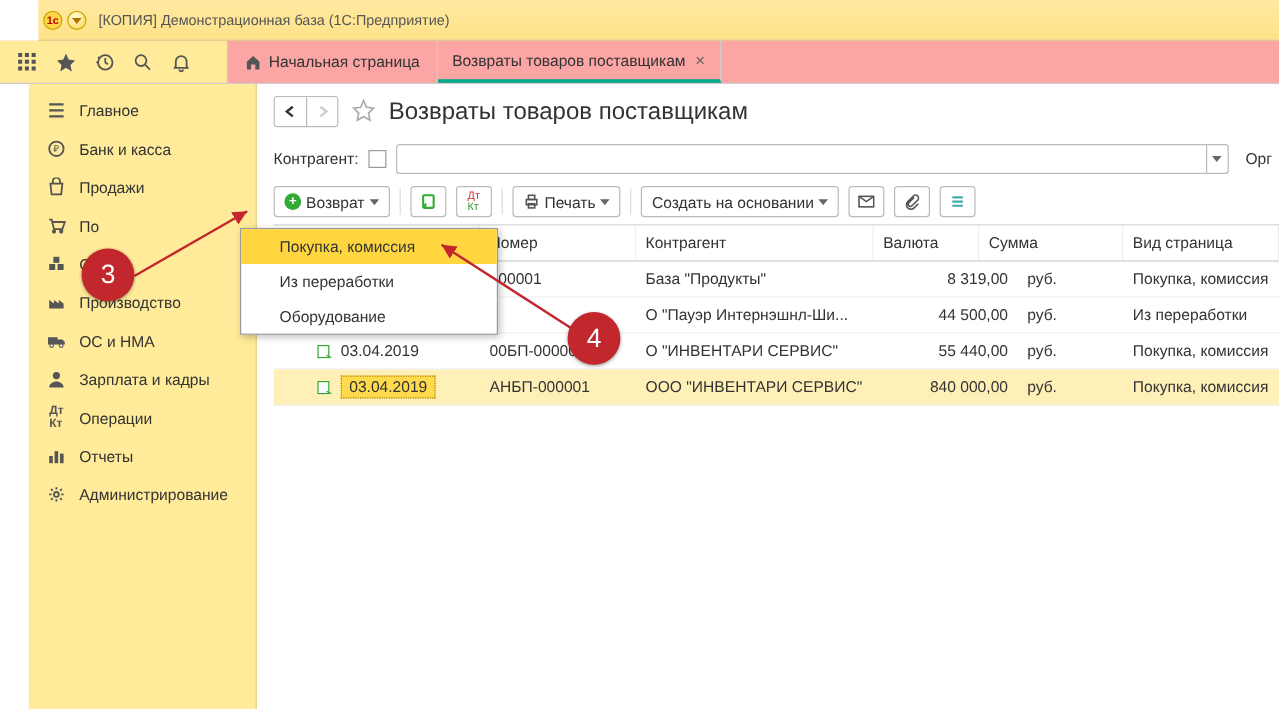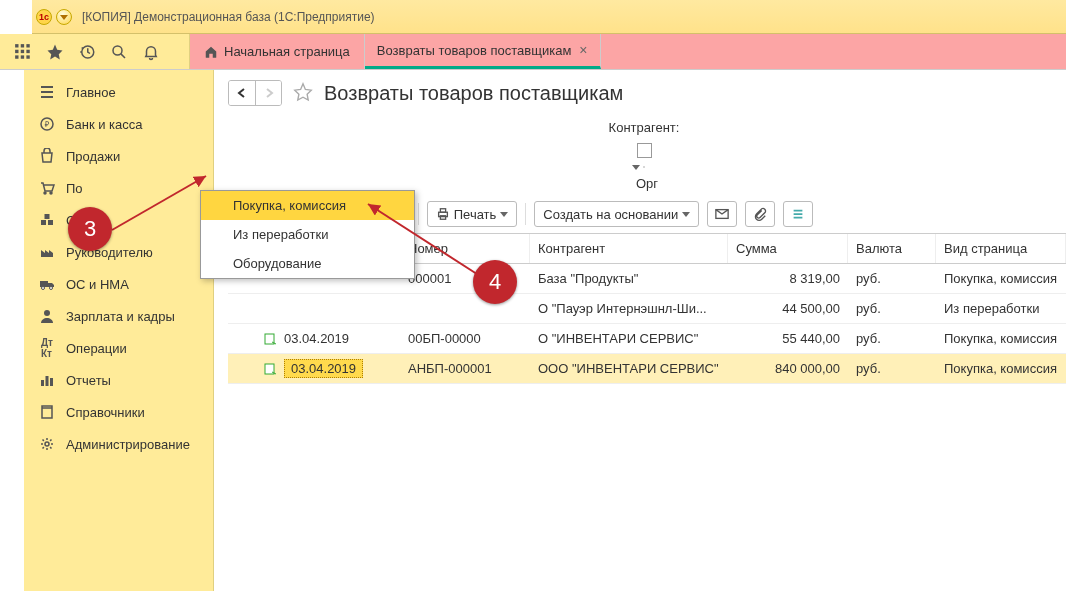--- a/index.html
+++ b/index.html
@@ -31,21 +31,21 @@
 
   .content { flex: 1; padding: 10px 0 0 14px; position: relative; }
 
   .head-row { display: flex; align-items: center; gap: 10px; margin-bottom: 14px; }
   .nav-btns { display: flex; border: 1px solid #bbb; border-radius: 3px; overflow: hidden; }
   .nav-btn { width: 26px; height: 24px; display: flex; align-items: center; justify-content: center; background: #fff; }
   .nav-btn + .nav-btn { border-left: 1px solid #bbb; }
   .star-big svg { width: 22px; height: 22px; stroke: #aaa; fill: none; stroke-width: 1.5; }
   .page-title { font-size: 20px; font-weight: normal; color: #333; }
 
-  .filter-row { display: flex; align-items: center; gap: 8px; margin-bottom: 10px; padding-right: 6px; flex-direction: column; }
+  .filter-row { display: flex; align-items: center; gap: 8px; margin-bottom: 10px; padding-right: 6px; }
   .filter-label { font-size: 13px; color: #333; }
   .chk { width: 15px; height: 15px; border: 1px solid #999; background: #fff; }
   .filter-input { flex: 1; height: 25px; border: 1px solid #bbb; border-radius: 3px; background: #fff; position: relative; }
   .filter-input .dd { position: absolute; right: 0; top: 0; width: 18px; height: 100%; border-left: 1px solid #bbb; display: flex; align-items: center; justify-content: center; }
   .trail-label { font-size: 13px; color: #333; margin-left: 6px; }
 
   .toolbar { display: flex; align-items: center; gap: 8px; margin-bottom: 0; padding-right: 6px; }
   .tbtn { height: 26px; border: 1px solid #bbb; border-radius: 3px; background: #fff; display: inline-flex; align-items: center; padding: 0 8px; font-size: 13px; gap: 4px; cursor: pointer; }
   .tbtn.icon-only { padding: 0; width: 30px; justify-content: center; }
   .plus-circle { width: 14px; height: 14px; border-radius: 50%; background: #3a3; display: inline-flex; align-items: center; justify-content: center; color: #fff; font-size: 11px; font-weight: bold; }
@@ -192,21 +192,21 @@
           </svg>
         </span>
         <span>Ск</span>
       </div>
     <div class="side-item">
         <span class="si-icon">
           <svg viewBox="0 0 16 16" fill="#555">
             <path d="M2 13V6l4 3V6l4 3V6l4 3v4z"></path>
           </svg>
         </span>
-        <span>Руководителю</span>
+        <span>Производство</span>
       </div>
     <div class="side-item">
         <span class="si-icon">
           <svg viewBox="0 0 16 16" fill="#555">
             <path d="M1 5h8v6H1zM9 7h4l2 2v2H9z"></path>
             <circle cx="4" cy="12" r="1.5" fill="#fff" stroke="#555"></circle>
             <circle cx="12" cy="12" r="1.5" fill="#fff" stroke="#555"></circle>
           </svg>
         </span>
         <span>ОС и НМА</span>
@@ -228,29 +228,20 @@
       </div>
     <div class="side-item">
         <span class="si-icon">
           <svg viewBox="0 0 16 16" fill="#555">
             <rect x="2" y="8" width="3" height="6"></rect>
             <rect x="6.5" y="4" width="3" height="10"></rect>
             <rect x="11" y="6" width="3" height="8"></rect>
           </svg>
         </span>
         <span>Отчеты</span>
-      </div>
-    <div class="side-item">
-        <span class="si-icon">
-          <svg viewBox="0 0 16 16" fill="none" stroke="#555" stroke-width="1.5">
-            <rect x="3" y="2" width="10" height="12"></rect>
-            <path d="M3 4h10"></path>
-          </svg>
-        </span>
-        <span>Справочники</span>
       </div>
     <div class="side-item">
         <span class="si-icon">
           <svg viewBox="0 0 16 16" fill="none" stroke="#555" stroke-width="1.5">
             <circle cx="8" cy="8" r="2"></circle>
             <path d="M8 2v2M8 12v2M2 8h2M12 8h2M3.5 3.5l1.4 1.4M11.1 11.1l1.4 1.4M3.5 12.5l1.4-1.4M11.1 4.9l1.4-1.4"></path>
           </svg>
         </span>
         <span>Администрирование</span>
       </div>
@@ -338,22 +329,22 @@
     </div>
 
     <div class="tablewrap">
       <div class="thead">
         <div class="th c-date">
             <span class="indent"></span>
             <span>Дата</span>
           </div>
         <div class="th c-num">Номер</div>
         <div class="th c-cont">Контрагент</div>
+        <div class="th c-cur">Валюта</div>
         <div class="th c-sum" style="text-align:left;">Сумма</div>
-        <div class="th c-cur">Валюта</div>
         <div class="th c-op">Вид страница</div>
       </div>
       <div class="tbody">
         <div class="tr">
           <div class="td c-date"></div>
           <div class="td c-num">000001</div>
           <div class="td c-cont">База "Продукты"</div>
           <div class="td c-sum">8 319,00</div>
           <div class="td c-cur">руб.</div>
           <div class="td c-op">Покупка, комиссия</div>

